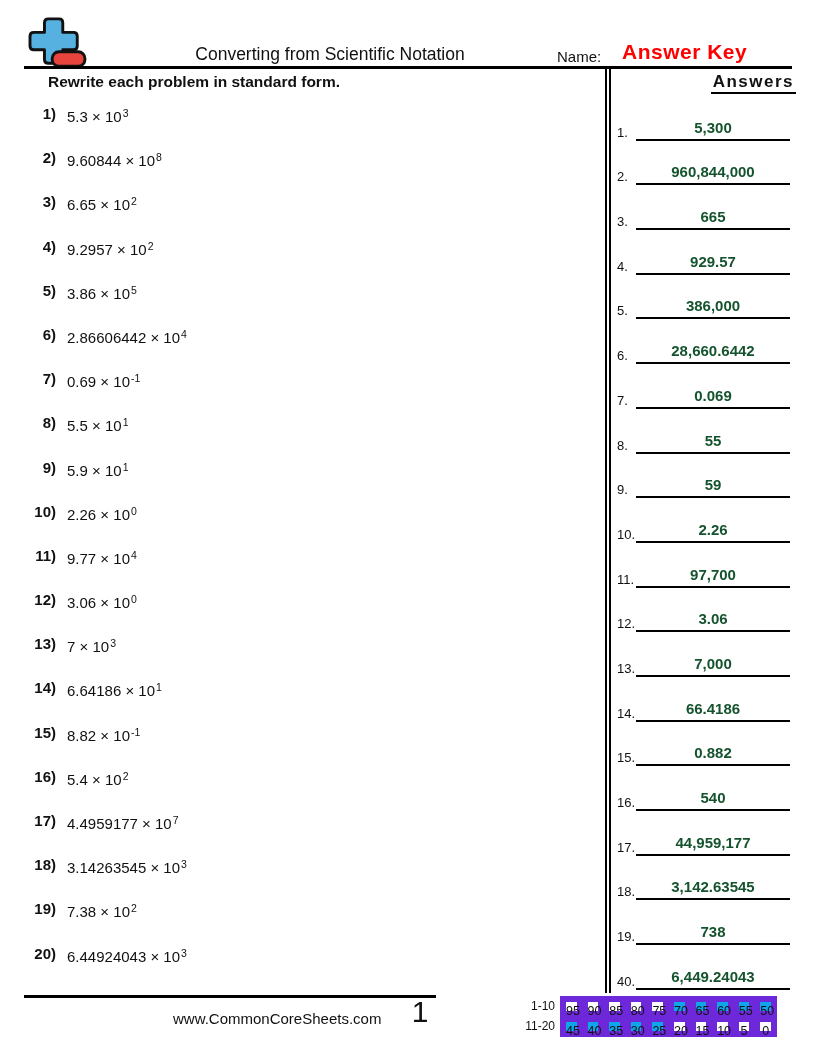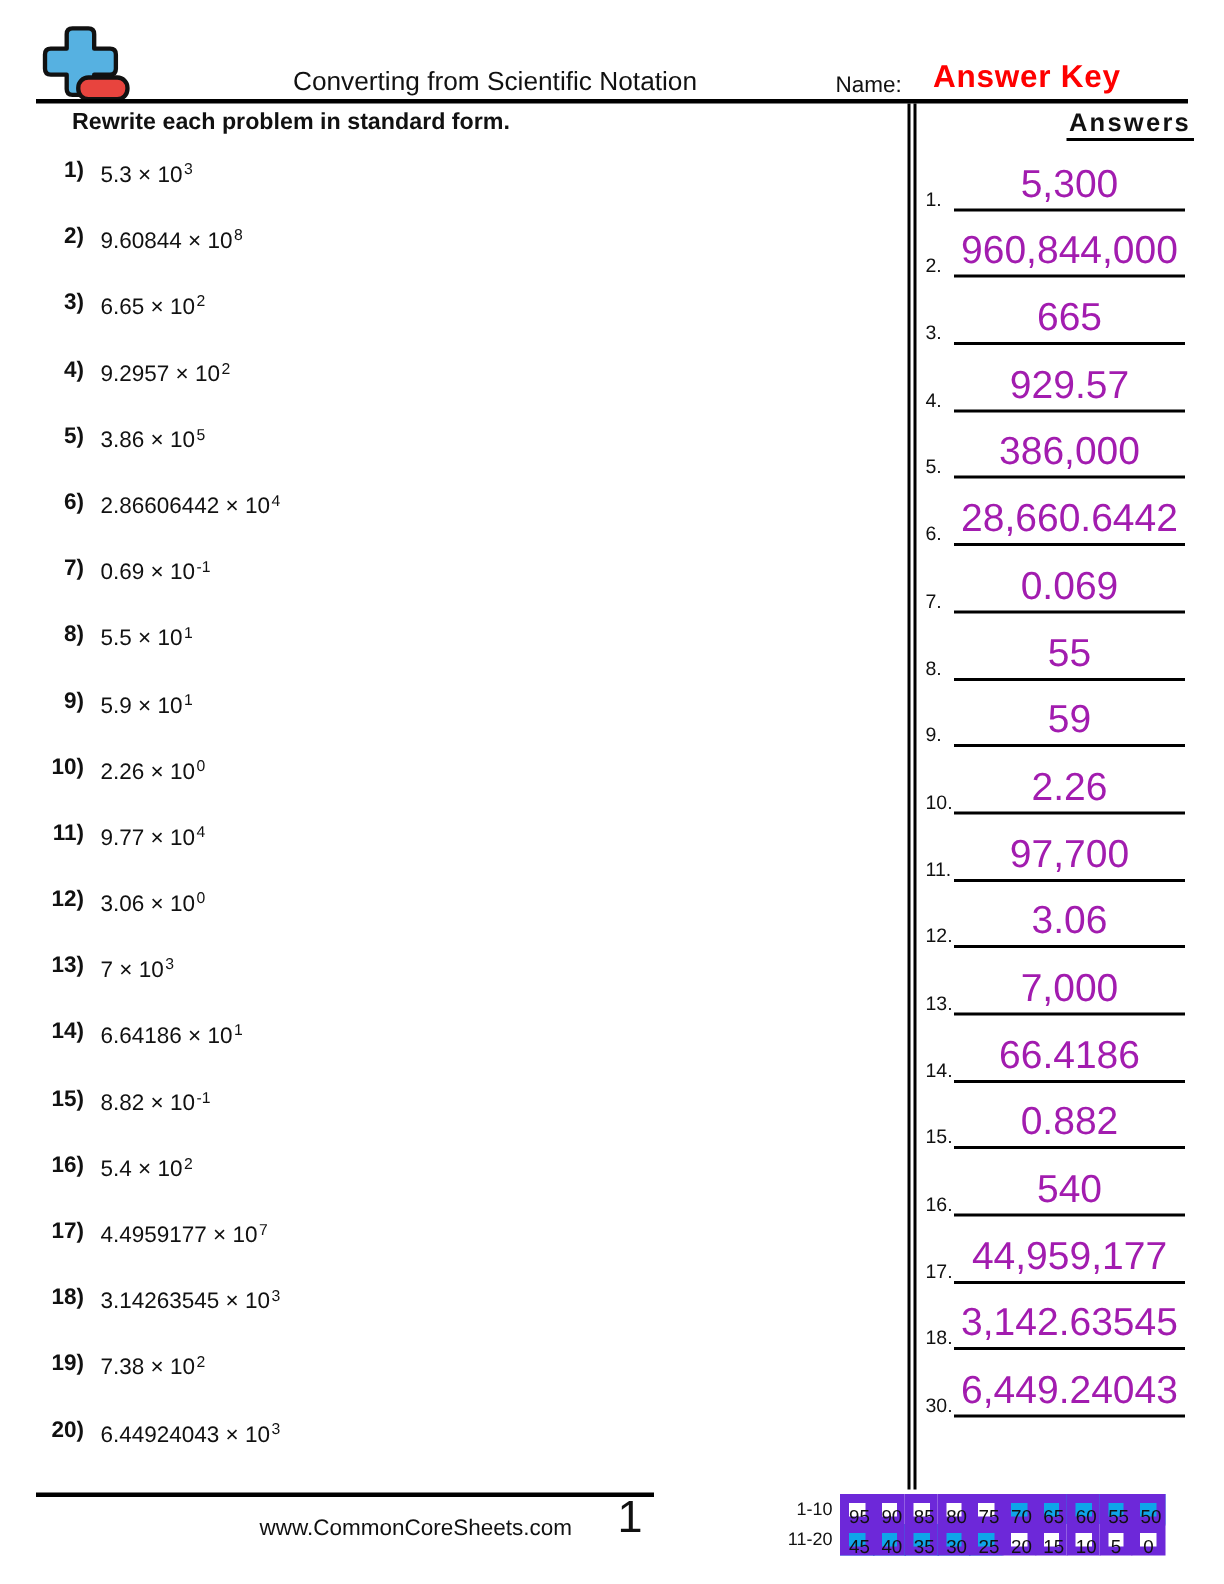--- a/index.html
+++ b/index.html
@@ -23,21 +23,21 @@
   
   .divider{position:absolute;left:605px;top:69px;height:924px;width:6px;
            border-left:2px solid #000;border-right:2px solid #000;box-sizing:border-box;}
   .answers-title{position:absolute;left:620px;top:72px;width:176px;text-align:right;}
   .answers-title-text{font-weight:bold;font-size:17px;letter-spacing:1.5px;
                       border-bottom:2.5px solid #000;padding:0 2px 1px;}
   .answers{position:absolute;left:611px;top:99px;width:182px;}
   .answer-row{position:relative;height:44.7px;}
   .a-num{position:absolute;left:6px;bottom:4px;font-size:13px;}
   .a-line{position:absolute;left:25px;right:3px;bottom:3px;border-bottom:2px solid #000;text-align:center;}
-  .a-val{color:#a21caf;font-weight:normal;font-size:26px;line-height:1;display:inline-block;padding-bottom:4px;white-space:nowrap;}
+  .a-val{color:#14532d;font-weight:bold;font-size:15px;line-height:1;display:inline-block;padding-bottom:4px;white-space:nowrap;}
 
   
   .footer-rule{position:absolute;left:24px;top:995px;width:412px;height:3px;background:#000;}
   .badge{position:absolute;left:24px;top:997px;width:143px;height:37px;background:#000;border-radius:5px;}
   .badge-pill{position:absolute;left:6px;right:6px;top:4px;bottom:4px;background:#fff;border:3px solid #000;
               border-radius:16px;display:flex;align-items:center;justify-content:center;
               font-weight:bold;font-size:19px;}
   .website{position:absolute;left:173px;top:1010px;font-size:15px;}
   .page-num{position:absolute;left:390px;top:995px;width:60px;text-align:center;font-size:30px;}
   .grade-table{position:absolute;left:508px;top:996px;}
@@ -296,23 +296,29 @@
         </div>
       </div>
 
       <div class="answer-row">
         <span class="a-num">18.</span>
         <div class="a-line">
           <span class="a-val">3,142.63545</span>
         </div>
       </div>
 
-
-      <div class="answer-row">
-        <span class="a-num">30.</span>
+      <div class="answer-row">
+        <span class="a-num">19.</span>
+        <div class="a-line">
+          <span class="a-val">738</span>
+        </div>
+      </div>
+
+      <div class="answer-row">
+        <span class="a-num">40.</span>
         <div class="a-line">
           <span class="a-val">6,449.24043</span>
         </div>
       </div>
 
   </div>
 
   <div class="footer-rule"></div>
 
 

